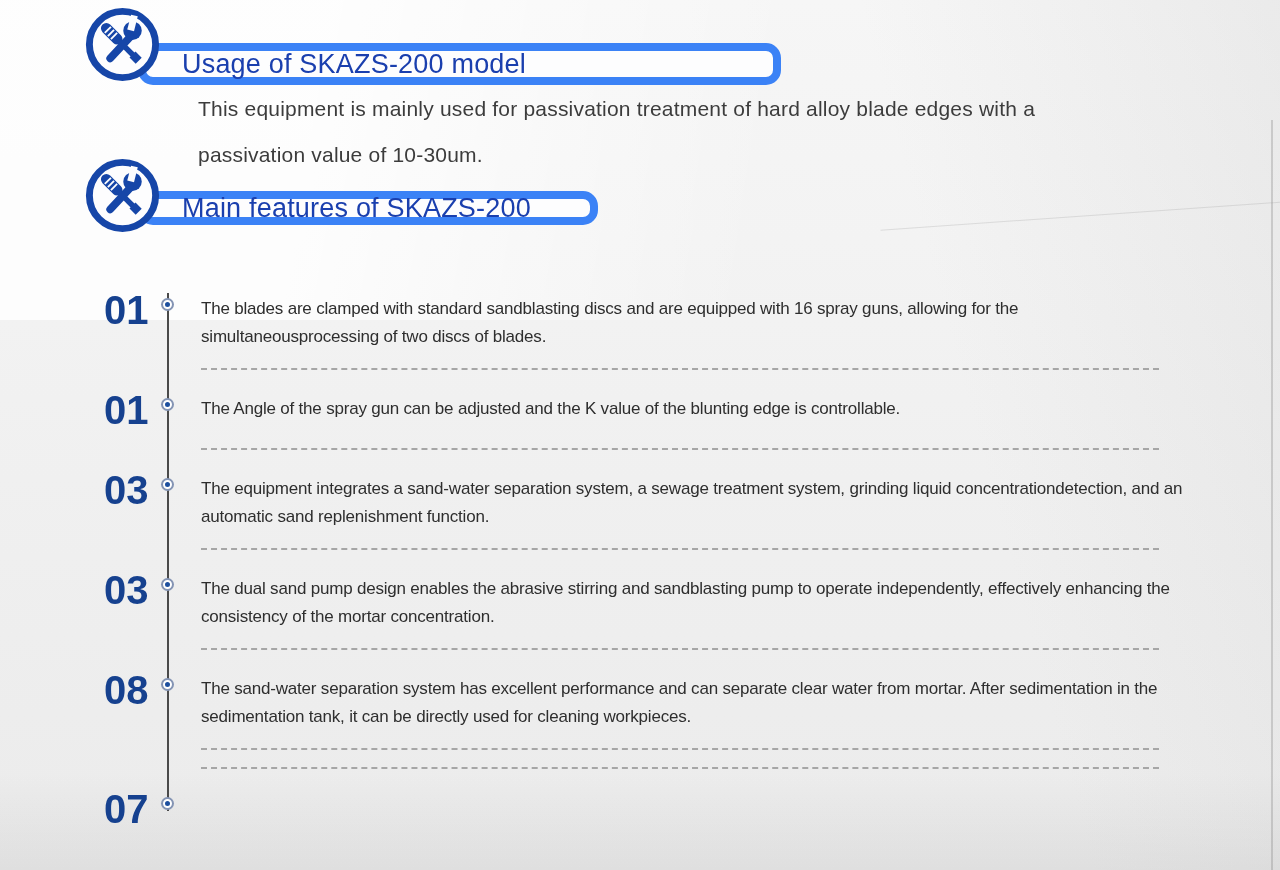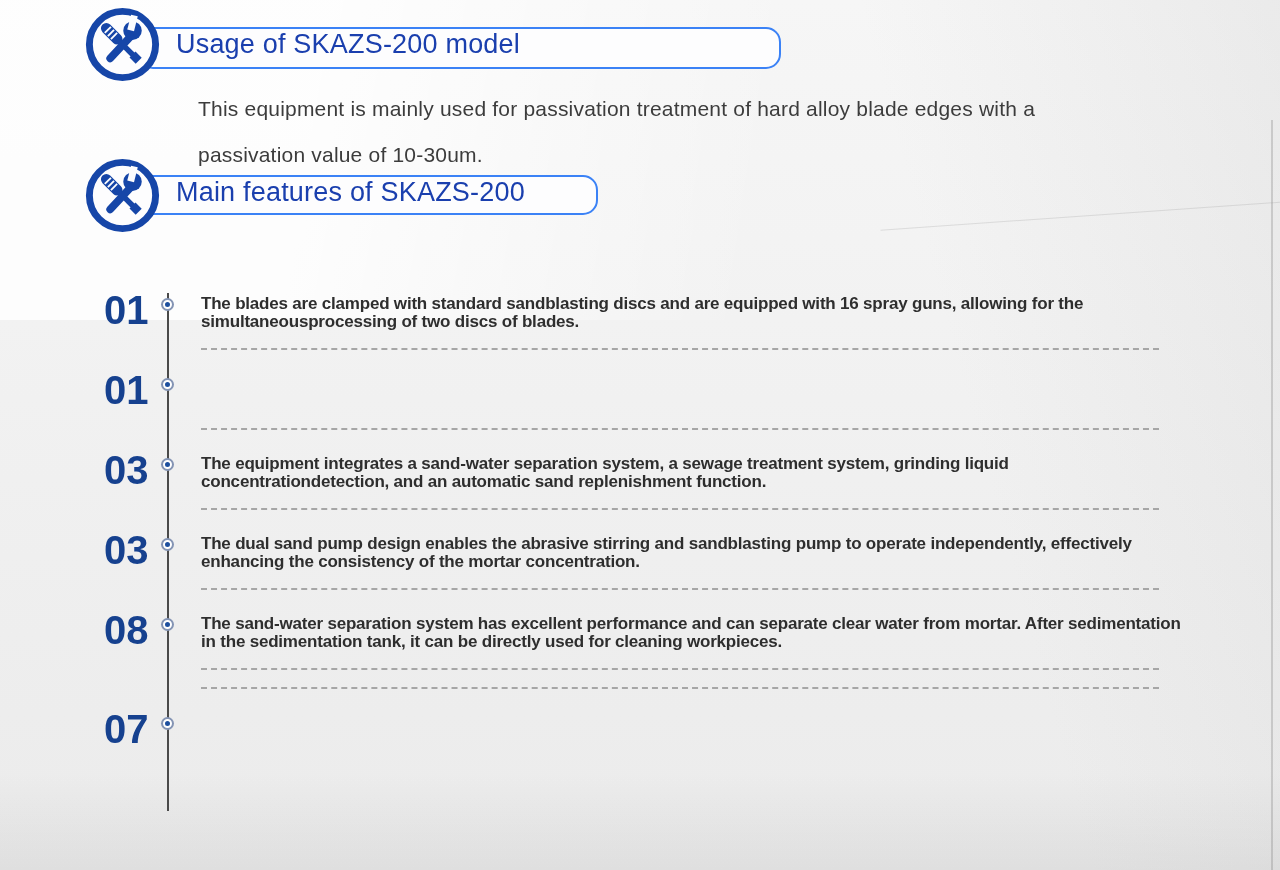--- a/index.html
+++ b/index.html
@@ -34,41 +34,42 @@
     pointer-events: none;
   }
   .bg-diagonal {
     position: absolute; left: 880px; top: 215px; width: 420px; height: 1px;
     background: rgba(150,150,150,0.25);
     transform: rotate(-4deg);
     pointer-events: none;
   }
   .header-box {
     position: absolute;
-    border: 2px solid #3b82f6;
+    border: 8px solid #3b82f6;
     border-radius: 15px;
     background: #fdfdfe;
     display: flex;
-    align-items: flex-start;
+    align-items: center;
+    margin-top: 16px;
   }
   .header-box .title-text {
     color: #1a3fae;
     font-size: 27px;
     letter-spacing: 0.2px;
     white-space: nowrap;
   }
   .tool-badge {
     position: absolute;
     z-index: 2;
   }
 
   #usage-box  { left: 138px; top: 27px;  width: 643px; height: 42px; padding-left: 36px; }
   #usage-icon { left: 84px;  top: 6px;   width: 77px;  height: 77px; }
 
-  #features-box  { left: 138px; top: 175px; width: 460px; height: 40px; padding-left: 36px; }
+  #features-box  { left: 138px; top: 175px; width: 460px; height: 34px; padding-left: 36px; }
   #features-icon { left: 84px;  top: 157px; width: 77px;  height: 77px; }
 
   
   .usage-paragraph {
     position: absolute; left: 198px; top: 86px;
     font-size: 21px; line-height: 46px; color: #3c3c3c;
     letter-spacing: 0.2px;
   }
 
   
@@ -92,21 +93,21 @@
     padding-left: 1px;
   }
   .feature-bullet {
     position: absolute; left: 60px; top: 13px;
     width: 9px; height: 9px; border-radius: 50%;
     background: #1d4f9e;
     border: 2px solid #ffffff;
     box-shadow: 0 0 0 2px #8494b4;
   }
   .feature-text {
-    font-size: 17px; font-weight: 700; line-height: 18px;
+    font-size: 17px; font-weight: 400; line-height: 28px;
     color: #2e2e2e; letter-spacing: -0.2px;
     padding-top: 6px; padding-right: 6px;
     max-width: 1000px;
   }
   .feature-sep {
     border-top: 2px dashed #a6a6a6;
     margin: 17px 36px 17px 98px;
     height: 0;
   }
 </style>
@@ -172,20 +173,21 @@
       </div>
     <div class="feature-text">The blades are clamped with standard sandblasting discs and are equipped with 16 spray guns, allowing for the simultaneousprocessing of two discs of blades.</div>
   </div>
   <div class="feature-sep"></div>
 
   <div class="feature-item">
     <div class="feature-num">01</div>
     <div>
         <span class="feature-bullet"></span>
       </div>
+    <div class="feature-text">The Angle of the spray gun can be adjusted and the K value of the blunting edge is controllable.</div>
   </div>
   <div class="feature-sep"></div>
 
   <div class="feature-item">
     <div class="feature-num">03</div>
     <div>
         <span class="feature-bullet"></span>
       </div>
     <div class="feature-text">The equipment integrates a sand-water separation system, a sewage treatment system, grinding liquid concentrationdetection, and an automatic sand replenishment function.</div>
   </div>

